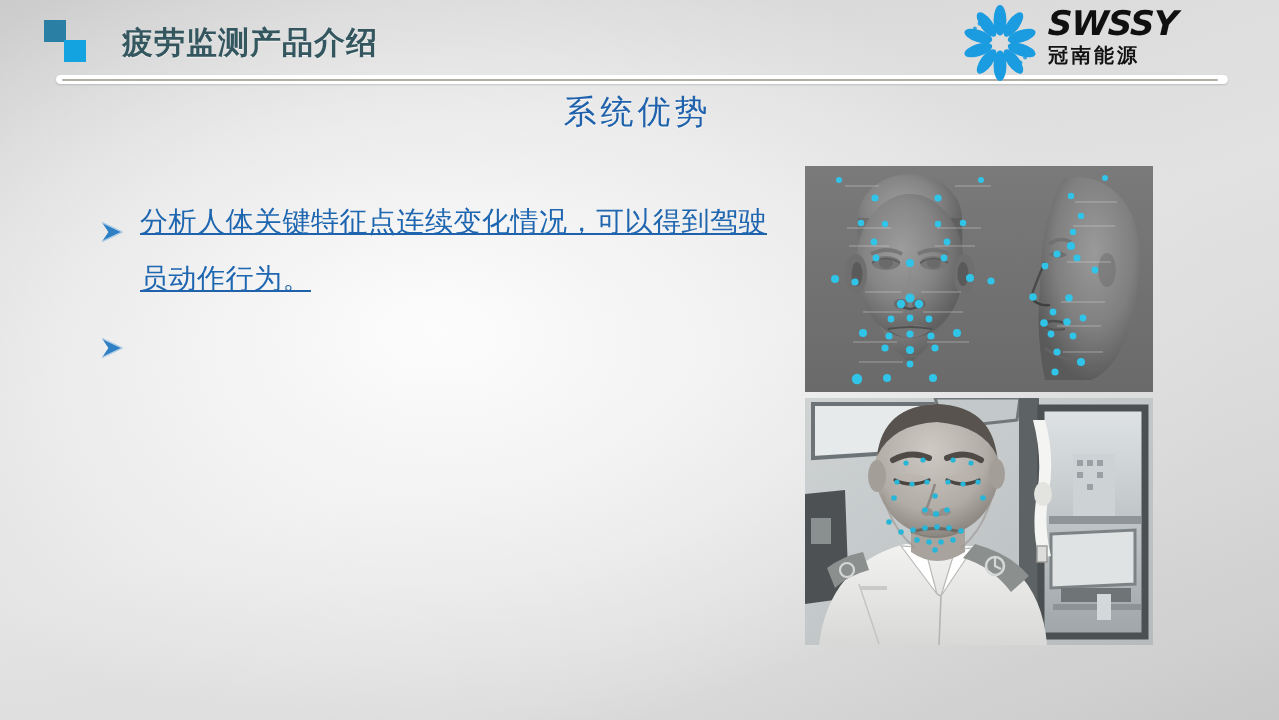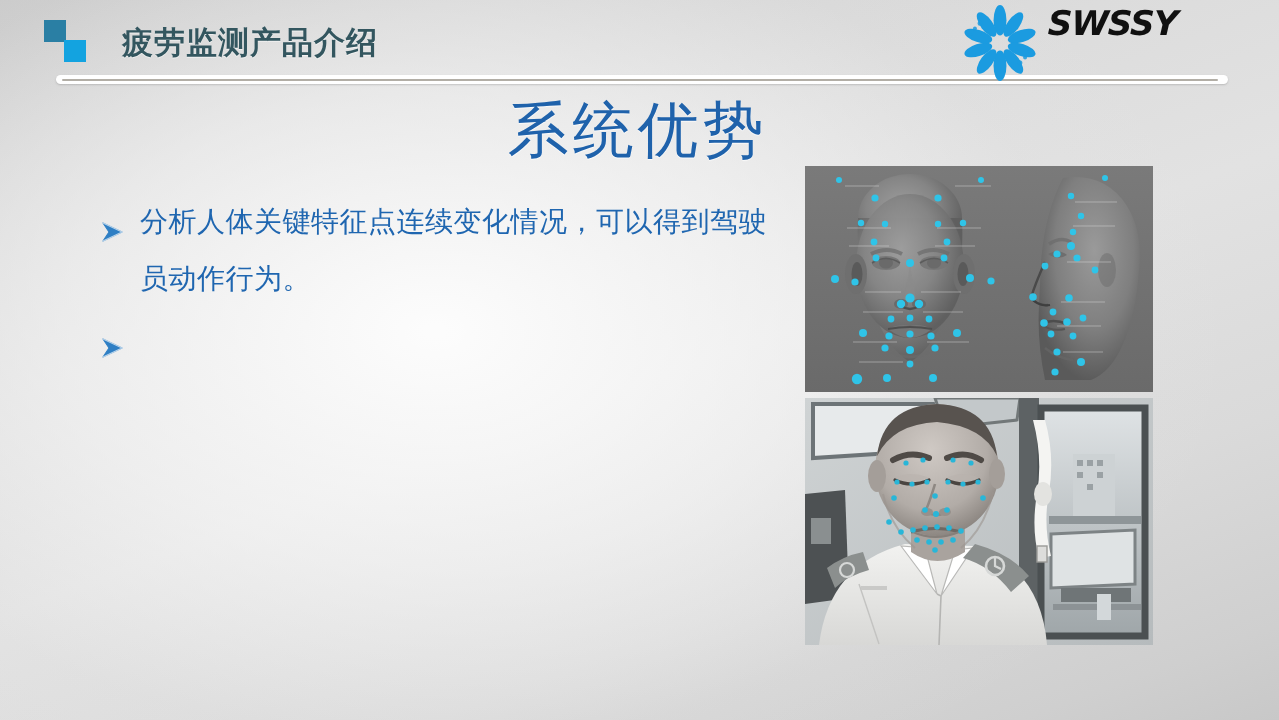--- a/index.html
+++ b/index.html
@@ -107,21 +107,21 @@
     line-height: 22px;
   }
 
   
   .slide-title {
     position: absolute;
     left: 0;
     top: 90px;
     width: 1275px;
     text-align: center;
-    font-size: 61px;
+    font-size: 33px;
     font-weight: 400;
     color: #1f62ab;
     letter-spacing: 4px;
     text-shadow: 0 1px 1px rgba(255,255,255,0.8);
   }
 
   
   .body-col {
     position: absolute;
     left: 92px;
@@ -133,20 +133,21 @@
     font-size: 32px;
     line-height: 40px;
     letter-spacing: 1px;
     margin: 0 0 16px 0;
     color: #1b5ea8;
   }
   .bullets {
     margin: 0;
     padding: 0;
     list-style: none;
+    text-decoration: underline;
   }
   .bullet {
     position: relative;
     padding-left: 48px;
     font-size: 28px;
     line-height: 57px;
     letter-spacing: 0.5px;
     color: #1f66b0;
     margin-bottom: 2px;
   }
@@ -234,20 +235,21 @@
               <circle cx="26" cy="26" r="3.4"></circle>
               <circle cx="33" cy="19" r="2.6"></circle>
               <circle cx="38" cy="11" r="1.9"></circle>
             </g>
           </g>
         </g>
       </svg>
     </div>
     <div class="logo-text">
       <div class="logo-word">SWSSY</div>
+      <div class="logo-sub">冠南能源</div>
     </div>
   </div>
 
   <div class="slide-title">系统优势</div>
 
   <div class="body-col">
     <ul class="bullets">
       <li class="bullet">
         <span class="bullet-arrow">
           <svg viewBox="0 0 26 26" xmlns="http://www.w3.org/2000/svg" aria-hidden="true">

